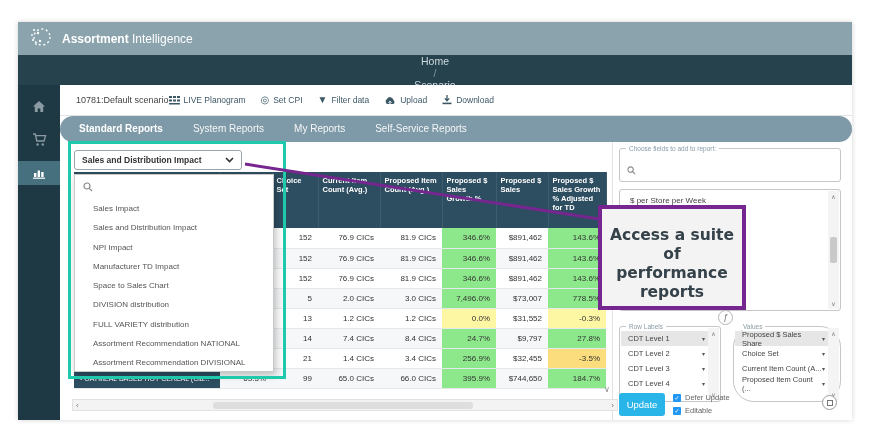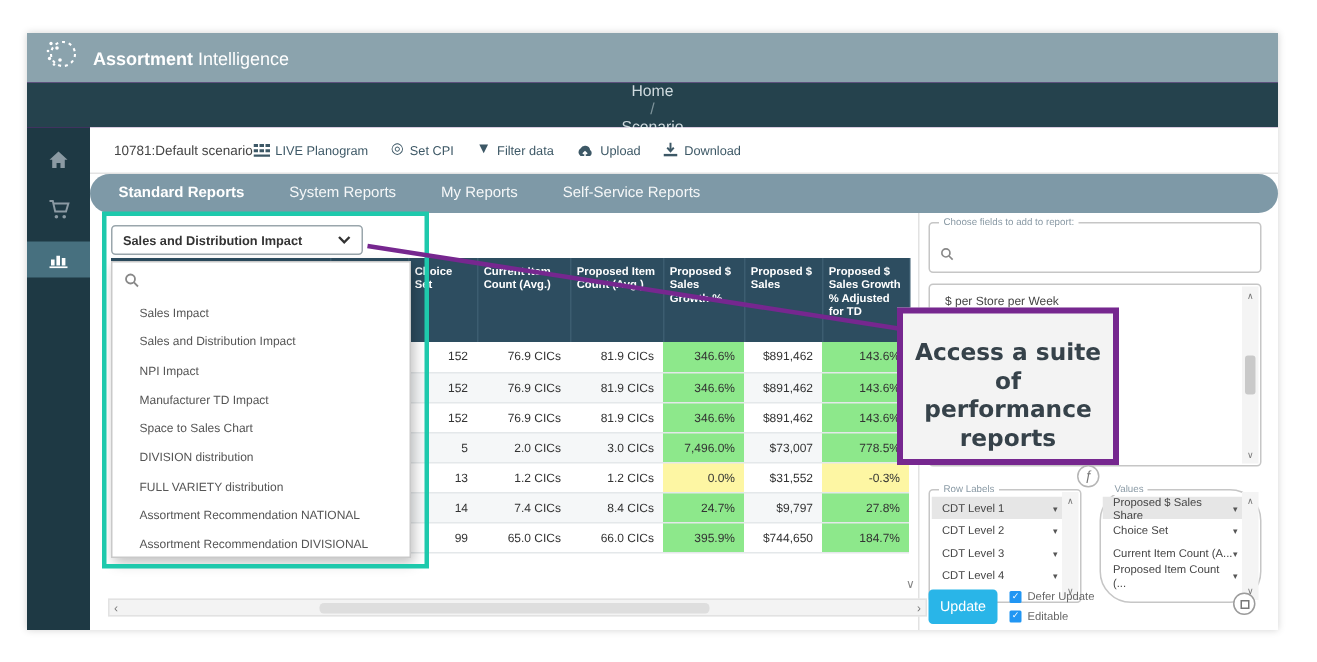--- a/index.html
+++ b/index.html
@@ -1,17 +1,17 @@
 <!DOCTYPE html>
 <html><head>
 <meta charset="utf-8">
 <style>
   * { margin:0; padding:0; box-sizing:border-box; }
   html,body { width:878px; height:441px; background:#fff; font-family:"Liberation Sans", sans-serif; overflow:hidden; }
-  #app { position:absolute; left:18px; top:22px; width:834px; height:398px; background:#a21caf; box-shadow:0 0 5px rgba(0,0,0,.18);text-decoration:underline; }
+  #app { position:absolute; left:18px; top:22px; width:834px; height:398px; background:#0c4a6e; box-shadow:0 0 5px rgba(0,0,0,.18);text-decoration:underline; }
 
   
   .topbar { position:absolute; left:0; top:0; width:834px; height:33px; background:#8ba3ad; display:flex; align-items:center; padding-left:10px; }
   .brand { color:#fff; font-size:12px; margin-left:8px; }
   .brand b { font-weight:700; }
   .crumbbar { position:absolute; left:0; top:33px; width:834px; height:30px; background:#25424d; display:flex; align-items:center; padding-left:0; color:#b6c3c9; font-size:10.5px;flex-direction:column; }
   .crumbbar .sep { margin:0 5px; color:#7f949c; }
   .crumbbar .crumb { color:#cfdade; }
 
   
@@ -271,20 +271,30 @@
               <td class="lbl"></td>
               <td class="num"></td>
               <td class="num">14</td>
               <td class="num">7.4 CICs</td>
               <td class="num">8.4 CICs</td>
               <td class="num bg-green">24.7%</td>
               <td class="num">$9,797</td>
               <td class="num bg-green">27.8%</td>
             </tr>
             <tr>
+              <td class="lbl"></td>
+              <td class="num"></td>
+              <td class="num">21</td>
+              <td class="num">1.4 CICs</td>
+              <td class="num">3.4 CICs</td>
+              <td class="num bg-green">256.9%</td>
+              <td class="num">$32,455</td>
+              <td class="num bg-orange">-3.5%</td>
+            </tr>
+            <tr>
               <td class="lbl dark">- OATMEAL BASED HOT CEREAL (Cla...</td>
               <td class="num">63.5%</td>
               <td class="num">99</td>
               <td class="num">65.0 CICs</td>
               <td class="num">66.0 CICs</td>
               <td class="num bg-green">395.9%</td>
               <td class="num">$744,650</td>
               <td class="num bg-green">184.7%</td>
             </tr>
           </tbody>

